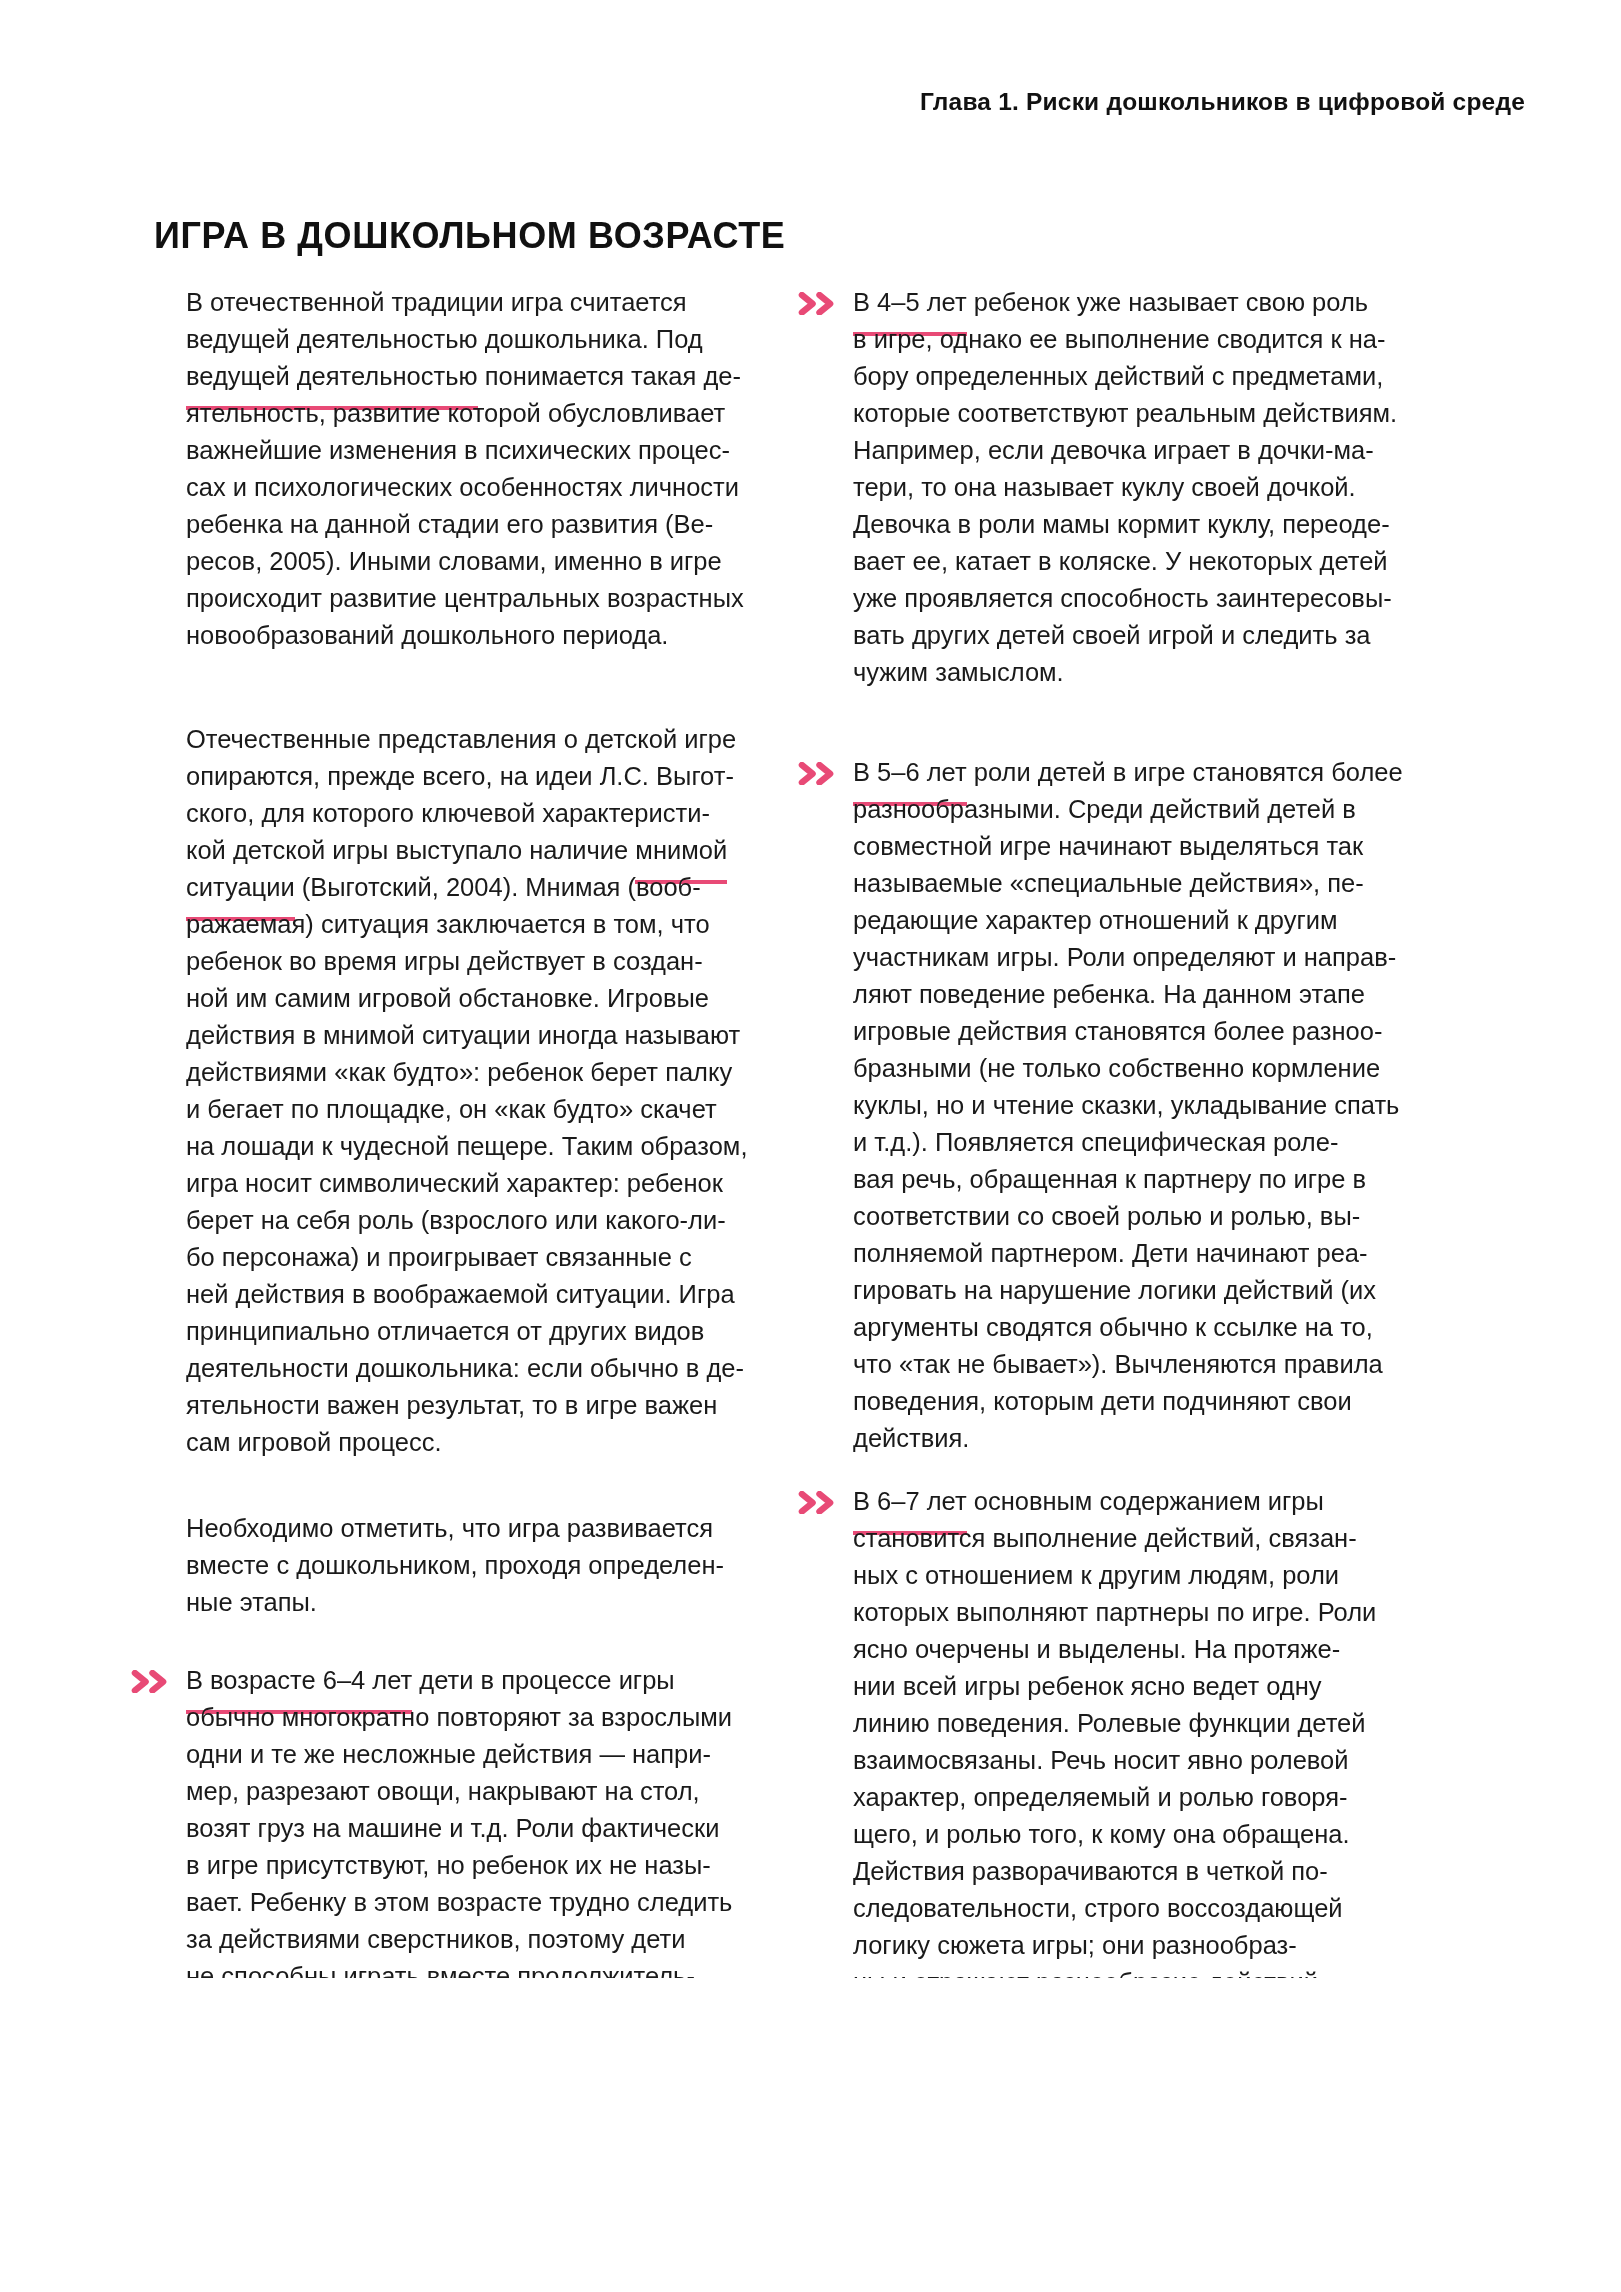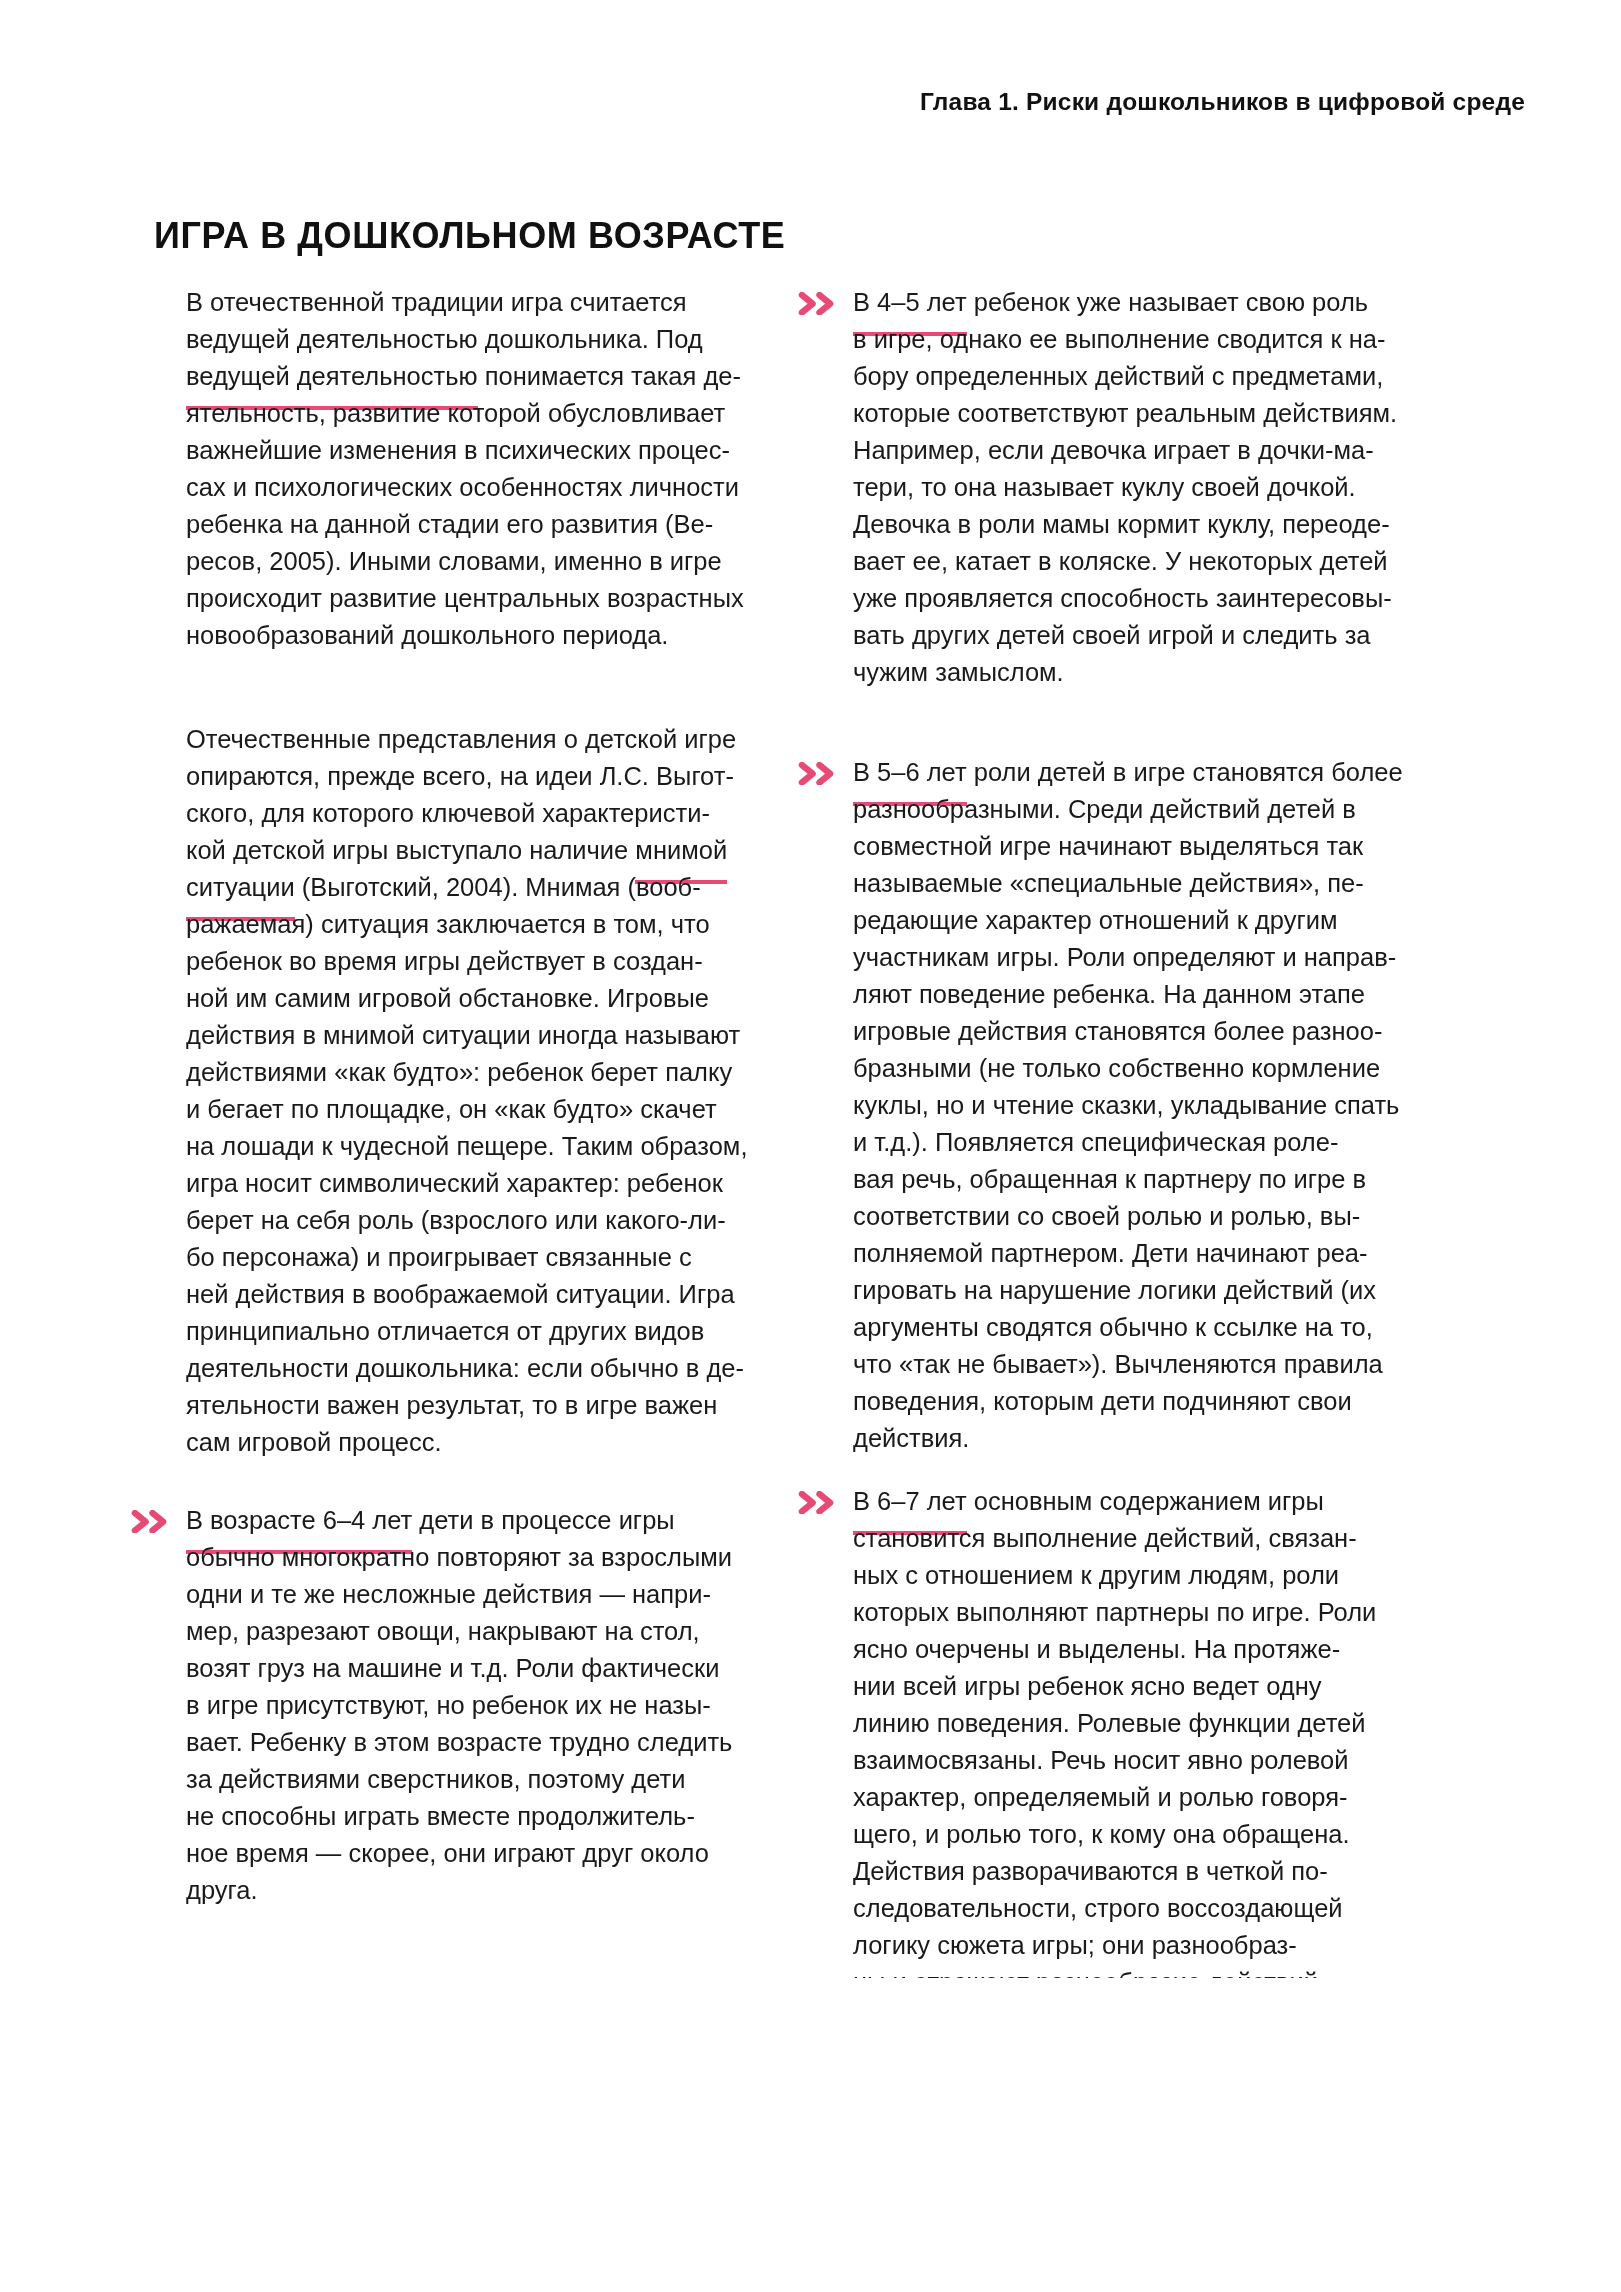--- a/index.html
+++ b/index.html
@@ -94,20 +94,23 @@
 и бегает по площадке, он «как будто» скачет
 на лошади к чудесной пещере. Таким образом,
 игра носит символический характер: ребенок
 берет на себя роль (взрослого или какого-ли-
 бо персонажа) и проигрывает связанные с
 ней действия в воображаемой ситуации. Игра
 принципиально отличается от других видов
 деятельности дошкольника: если обычно в де-
 ятельности важен результат, то в игре важен
 сам игровой процесс.</span></div>
+    <div class="para p3"><span>Необходимо отметить, что игра развивается
+вместе с дошкольником, проходя определен-
+ные этапы.</span></div>
     <div class="para p4"><svg class="marker" width="39" height="23.5" viewBox="0 0 40 24">
           <path d="M4 3 L15 12 L4 21" stroke="#e84a76" stroke-width="6.5" fill="none" stroke-linecap="round" stroke-linejoin="round"></path>
           <path d="M22 3 L33 12 L22 21" stroke="#e84a76" stroke-width="6.5" fill="none" stroke-linecap="round" stroke-linejoin="round"></path>
         </svg><span class="hl">В возрасте 6–4 лет</span><span> дети в процессе игры
 обычно многократно повторяют за взрослыми
 одни и те же несложные действия — напри-
 мер, разрезают овощи, накрывают на стол,
 возят груз на машине и т.д. Роли фактически
 в игре присутствуют, но ребенок их не назы-
 вает. Ребенку в этом возрасте трудно следить

